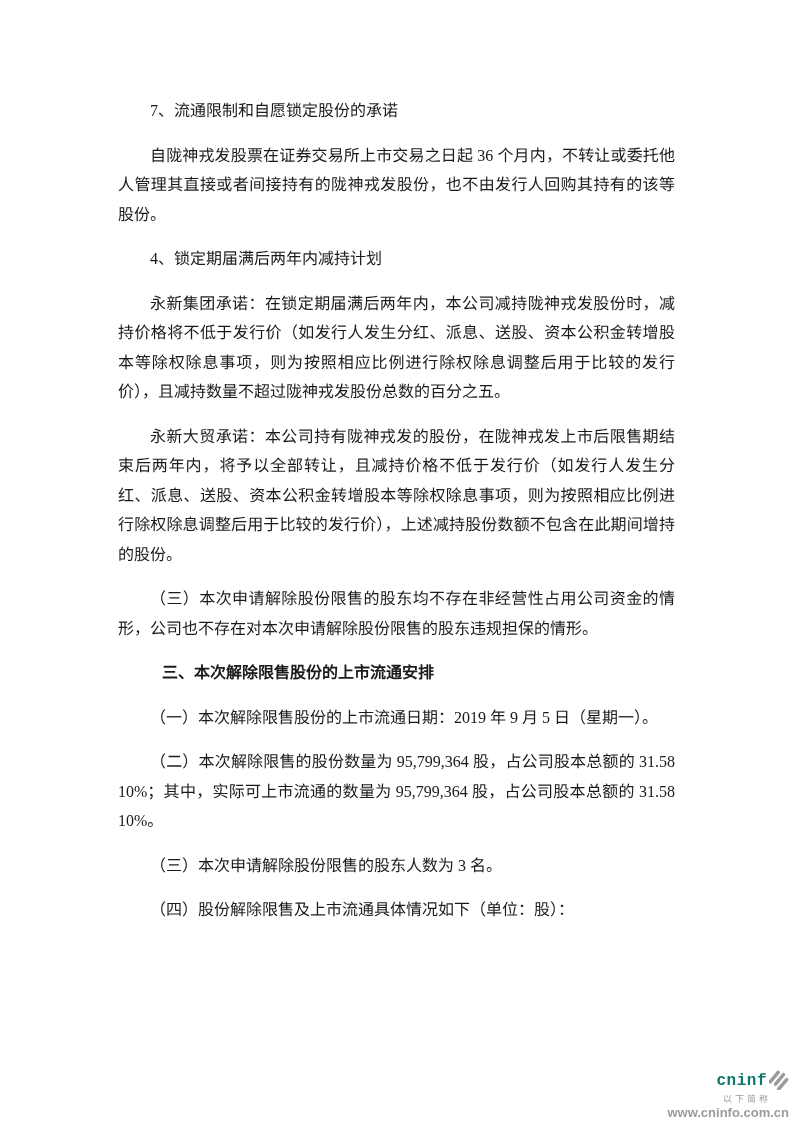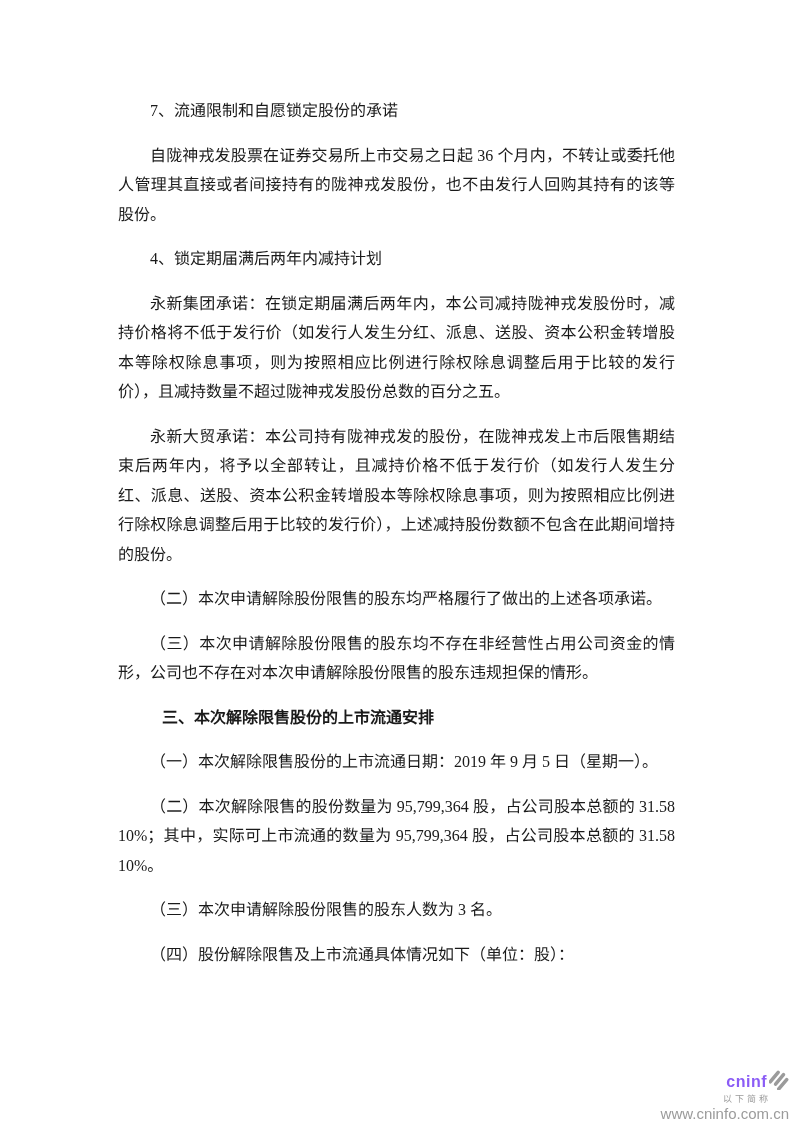--- a/index.html
+++ b/index.html
@@ -50,47 +50,48 @@
   .footer .logo-row {
     display: flex;
     align-items: center;
     justify-content: flex-end;
     gap: 2px;
   }
   .footer .logo-text {
     font-weight: bold;
     font-size: 16px;
     letter-spacing: 0.5px;
-    color: #8b5cf6;
+    color: #0f766e;
+    font-family: Liberation Mono, monospace;
   }
   .footer .brand-cn {
     font-size: 9px;
     letter-spacing: 3px;
     margin-top: 1px;
     margin-right: 18px;
     color: #9b9b9b;
   }
   .footer .url {
-    font-size: 15px;
+    font-size: 13px;
     margin-top: 2px;
     color: #9b9b9b;
+    font-weight: bold;
   }
   .swirl-icon { display: inline-block; vertical-align: middle; }
 </style>
 </head>
 <body>
 
 <div class="page">
   <div class="content">
     <p class="indent">7、流通限制和自愿锁定股份的承诺</p>
     <p class="indent">自陇神戎发股票在证券交易所上市交易之日起 36 个月内，不转让或委托他人管理其直接或者间接持有的陇神戎发股份，也不由发行人回购其持有的该等股份。</p>
     <p class="indent">4、锁定期届满后两年内减持计划</p>
     <p class="indent">永新集团承诺：在锁定期届满后两年内，本公司减持陇神戎发股份时，减持价格将不低于发行价（如发行人发生分红、派息、送股、资本公积金转增股本等除权除息事项，则为按照相应比例进行除权除息调整后用于比较的发行价），且减持数量不超过陇神戎发股份总数的百分之五。</p>
     <p class="indent">永新大贸承诺：本公司持有陇神戎发的股份，在陇神戎发上市后限售期结束后两年内，将予以全部转让，且减持价格不低于发行价（如发行人发生分红、派息、送股、资本公积金转增股本等除权除息事项，则为按照相应比例进行除权除息调整后用于比较的发行价），上述减持股份数额不包含在此期间增持的股份。</p>
-    <p class="indent">（二）本次申请解除股份限售的股东均严格履行了做出的上述各项承诺。</p>
     <p class="indent">（三）本次申请解除股份限售的股东均不存在非经营性占用公司资金的情形，公司也不存在对本次申请解除股份限售的股东违规担保的情形。</p>
     <h2 class="sect-heading">三、本次解除限售股份的上市流通安排</h2>
     <p class="indent">（一）本次解除限售股份的上市流通日期：2019 年 9 月 5 日（星期一）。</p>
     <p class="indent">（二）本次解除限售的股份数量为 95,799,364 股，占公司股本总额的 31.5810%；其中，实际可上市流通的数量为 95,799,364 股，占公司股本总额的 31.5810%。</p>
     <p class="indent">（三）本次申请解除股份限售的股东人数为 3 名。</p>
     <p class="indent">（四）股份解除限售及上市流通具体情况如下（单位：股）：</p>
   </div>
 
   <div class="footer">
     <div class="logo-row">

